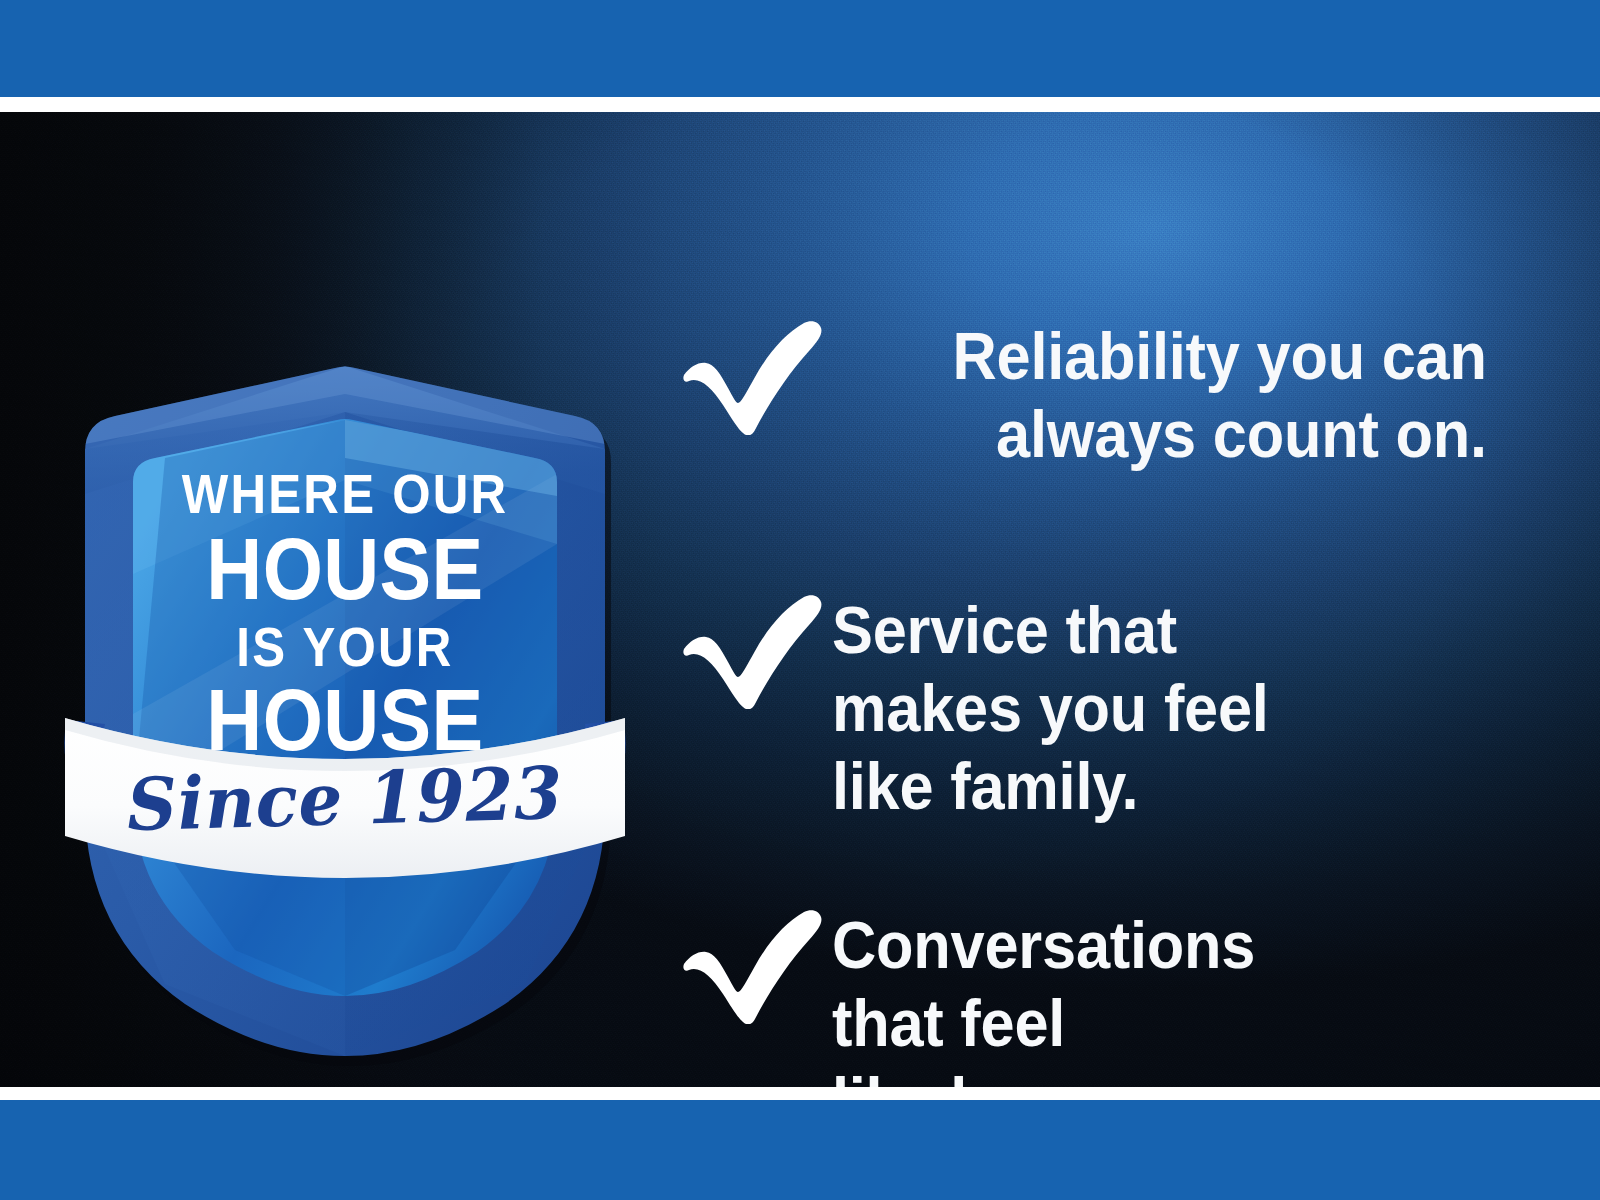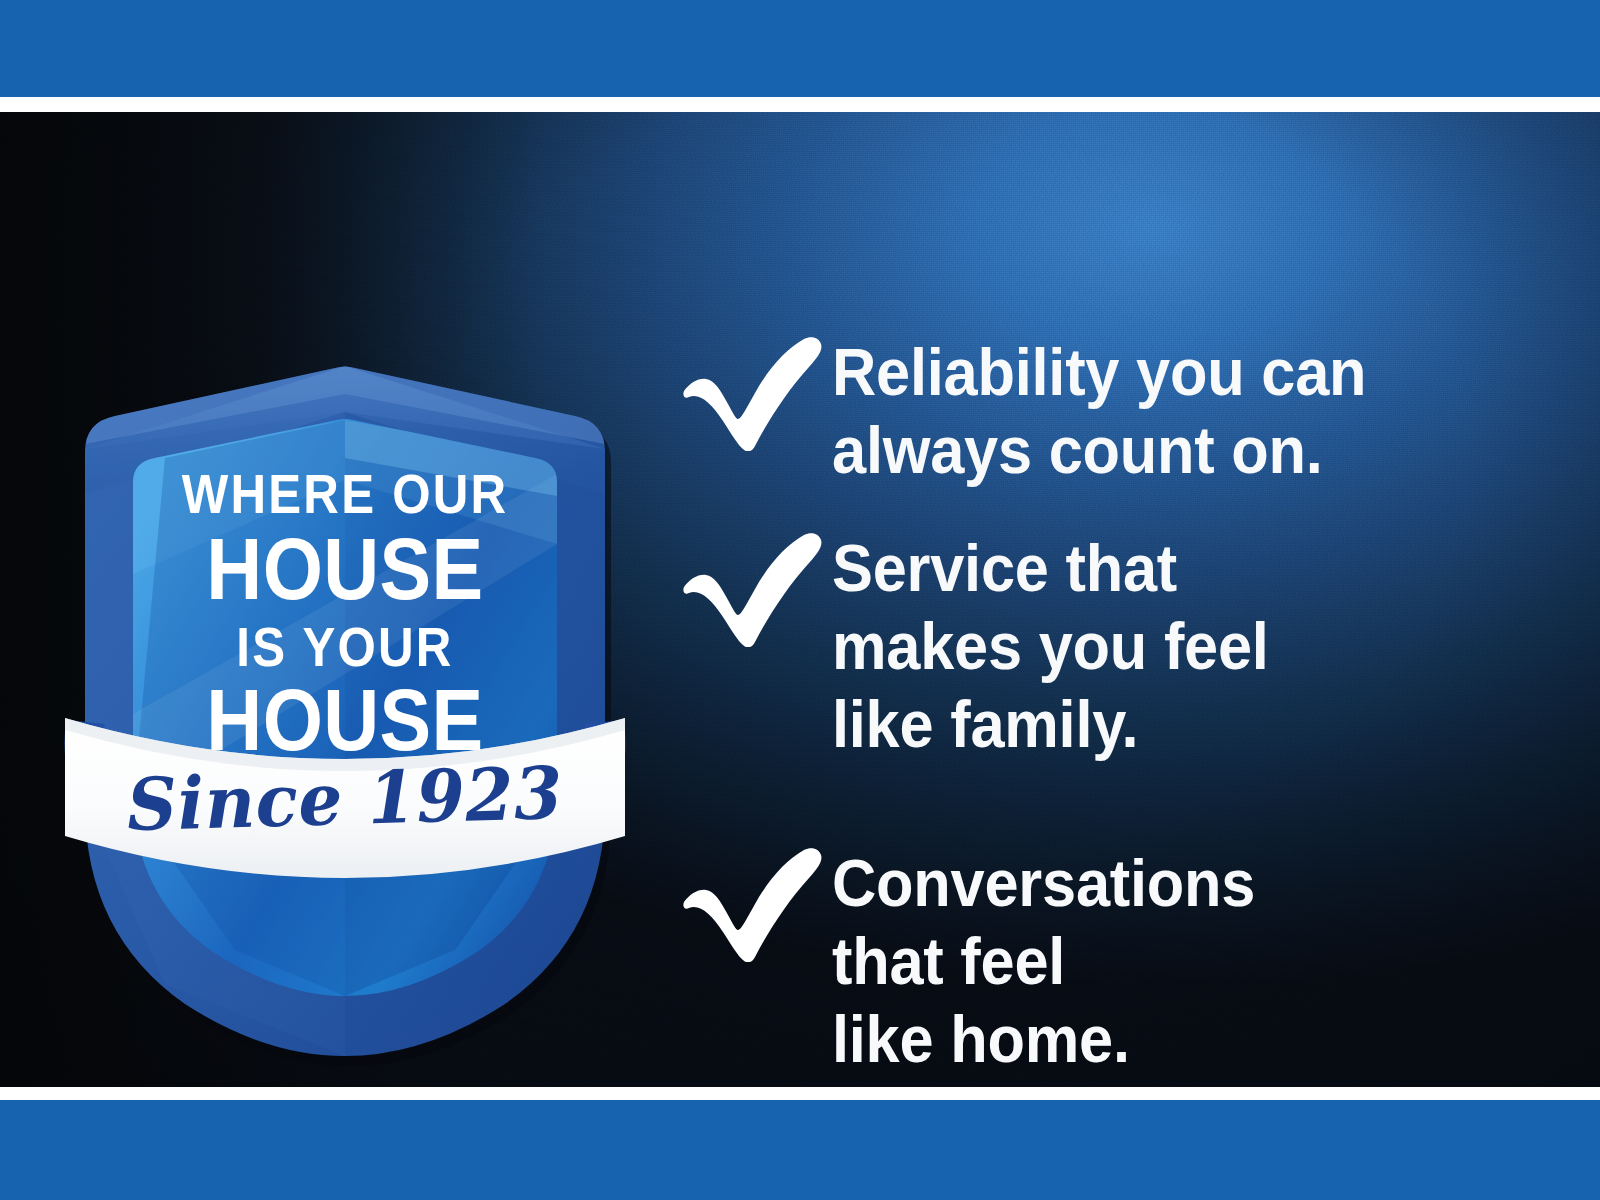--- a/index.html
+++ b/index.html
@@ -59,22 +59,22 @@
 
   
   #bullets{position:absolute;left:676px;top:205px;width:860px;}
   .bullet{position:relative;}
   .bullet .ck{position:absolute;left:0;width:150px;height:118px;}
   .bullet .ck svg{display:block;width:150px;height:118px;}
   .bullet .txt{margin-left:156px;color:#f7f9fb;
     font-family:"Liberation Sans",sans-serif;font-weight:700;
     font-size:66px;line-height:78px;letter-spacing:-0.004em;
     transform:scaleX(.93);transform-origin:0 50%;white-space:pre-line;}
-  #b1{margin-top:16px;}
-  #b2{margin-top:40px;}
+  #b1{margin-top:0;text-align:right;}
+  #b2{margin-top:118px;}
   #b3{margin-top:81px;}
 </style>
 </head>
 <body>
 
 <div id="stage">
 
   <div class="bar top"></div>
   <div class="gap top"></div>
 

